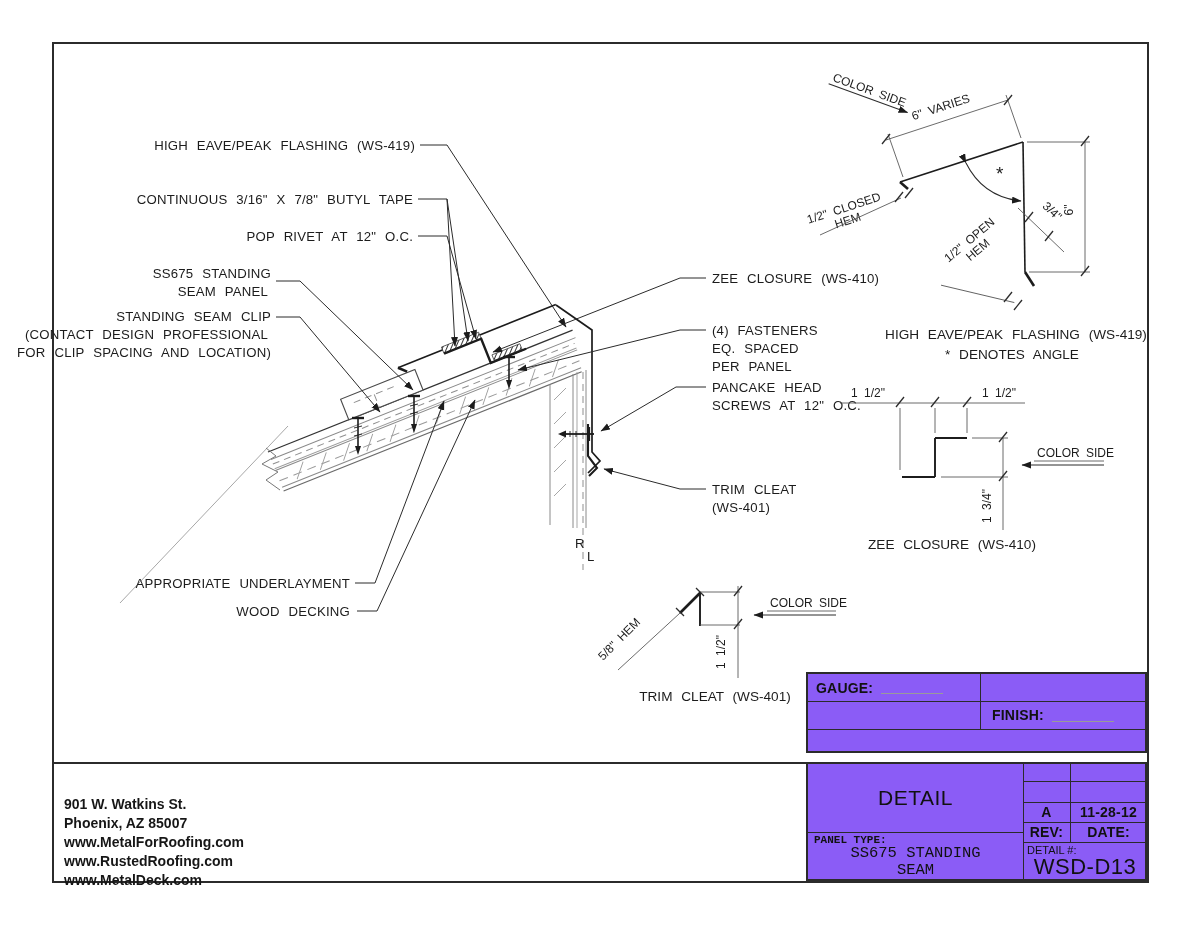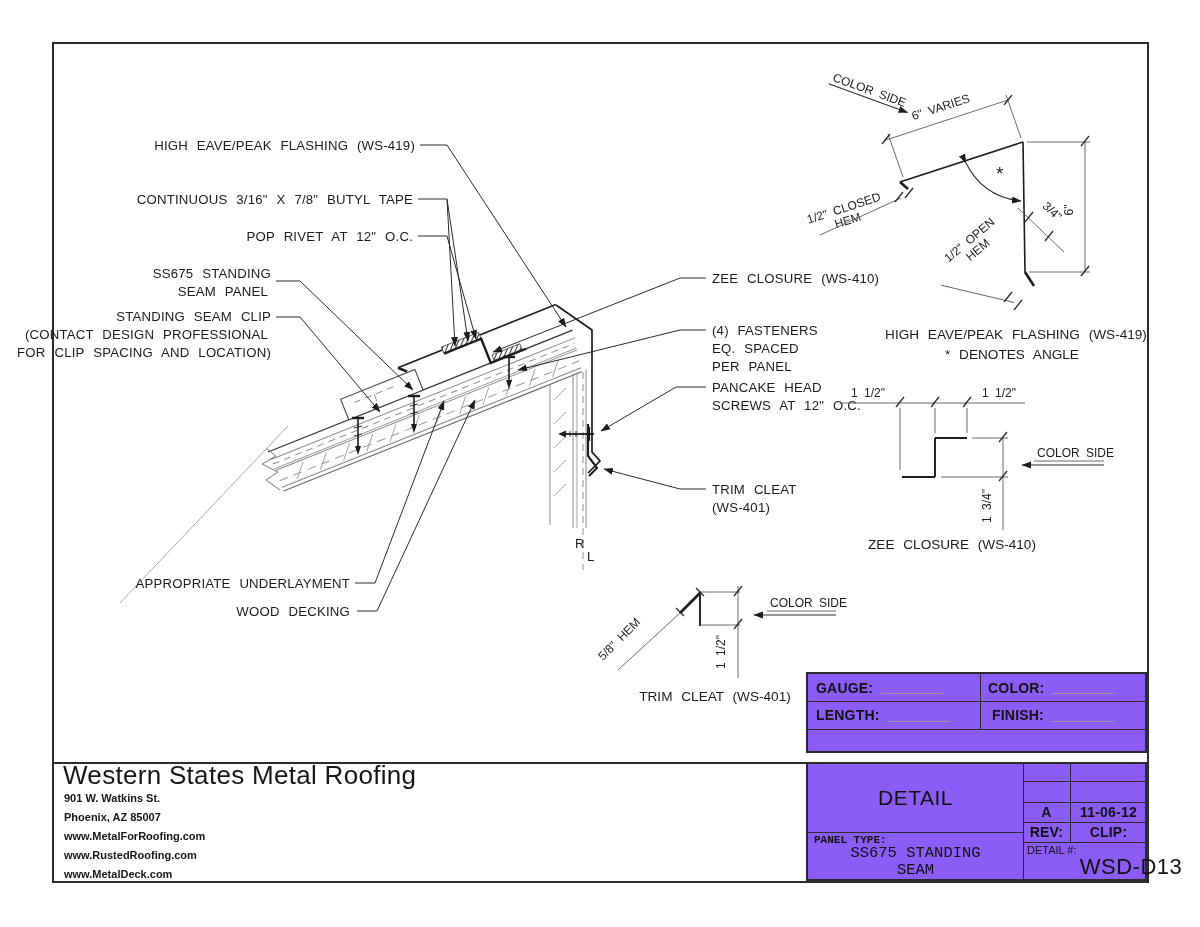--- a/index.html
+++ b/index.html
@@ -19,21 +19,21 @@
   .tick{stroke:#2b2b2b;stroke-width:1.3;}
   .dash1{stroke:#999;stroke-width:1;stroke-dasharray:9 6;fill:none;}
   .dash2{stroke:#8f8f8f;stroke-width:1;stroke-dasharray:7 5;fill:none;}
   
   .tb{position:absolute;box-sizing:border-box;border:2px solid #2b2b2b;background:#8b5cf6;}
   .cell{position:absolute;box-sizing:border-box;display:flex;align-items:center;
         font-size:14px;font-weight:bold;letter-spacing:.2px;padding-left:8px;}
   .blank{display:inline-block;border-bottom:1.5px solid #9a9a9a;height:12px;margin-left:8px;}
   .center{justify-content:center;padding-left:0;text-align:center;}
   #companyName{position:absolute;left:63px;top:760px;font-size:26px;letter-spacing:.3px;color:#161616;}
-  .addr{position:absolute;font-size:11px;font-weight:bold;line-height:19px;color:#161616;}
+  .addr{position:absolute;font-size:14px;font-weight:bold;line-height:19px;color:#161616;margin-top:6px;}
 </style>
 </head>
 <body>
 
 <div id="sheet">
   <div id="border"></div>
 
   <svg width="1200" height="927" viewBox="0 0 1200 927">
     <defs>
       <marker id="arr" markerUnits="userSpaceOnUse" markerWidth="10" markerHeight="8" refX="9" refY="3.5" orient="auto">
@@ -267,28 +267,20 @@
   </svg>
 
   <div class="tb" style="left:806px;top:672px;width:341px;height:81px;">
     <div style="position:absolute;left:0;top:27px;width:100%;border-top:1.5px solid #2b2b2b;"></div>
     <div style="position:absolute;left:0;top:55px;width:100%;border-top:1.5px solid #2b2b2b;"></div>
     <div style="position:absolute;left:172px;top:0;height:55px;border-left:1.5px solid #2b2b2b;"></div>
     <div class="cell" style="left:0;top:0;width:172px;height:27px;">
         <span>GAUGE:</span>
         <span class="blank" style="width:62px"></span>
       </div>
-    <div class="cell" style="left:172px;top:0;width:169px;height:27px;">
-        <span>COLOR:</span>
-        <span class="blank" style="width:62px"></span>
-      </div>
-    <div class="cell" style="left:0;top:27px;width:172px;height:28px;">
-        <span>LENGTH:</span>
-        <span class="blank" style="width:62px"></span>
-      </div>
     <div class="cell" style="left:176px;top:27px;width:169px;height:28px;">
         <span>FINISH:</span>
         <span class="blank" style="width:62px"></span>
       </div>
   </div>
 
   <div class="tb" style="left:806px;top:762px;width:341px;height:119px;">
 
     <div style="position:absolute;left:0;top:0;width:215px;height:68px;border-right:1.5px solid #2b2b2b;border-bottom:1.5px solid #2b2b2b;display:flex;flex-direction:column;align-items:center;justify-content:center;font-size:21px;letter-spacing:.5px;">
       <div>DETAIL</div>
@@ -304,35 +296,34 @@
     <div style="position:absolute;left:215px;top:0;width:124px;height:116px;">
       <div style="position:absolute;left:0;top:17px;width:100%;border-top:1.5px solid #2b2b2b;"></div>
       <div style="position:absolute;left:0;top:38px;width:100%;border-top:1.5px solid #2b2b2b;"></div>
       <div style="position:absolute;left:0;top:58px;width:100%;border-top:1.5px solid #2b2b2b;"></div>
       <div style="position:absolute;left:0;top:78px;width:100%;border-top:1.5px solid #2b2b2b;"></div>
       <div style="position:absolute;left:47px;top:0;height:78px;border-left:1.5px solid #2b2b2b;"></div>
       <div class="cell center" style="left:0;top:38px;width:47px;height:20px;font-size:14px;">
           <span>A</span>
         </div>
       <div class="cell center" style="left:47px;top:38px;width:77px;height:20px;font-size:14px;">
-          <span>11-06-12</span>
+          <span>11-28-12</span>
         </div>
       <div class="cell center" style="left:0;top:58px;width:47px;height:20px;font-size:14px;">
           <span>REV:</span>
         </div>
       <div class="cell center" style="left:47px;top:58px;width:77px;height:20px;font-size:14px;">
-          <span>CLIP:</span>
+          <span>DATE:</span>
         </div>
       <div style="position:absolute;left:4px;top:80px;font-size:11px;font-weight:normal;">DETAIL #:</div>
-      <div style="position:absolute;left:0;top:90px;width:100%;text-align:center;font-size:22px;letter-spacing:.5px;padding-left:46px;">WSD-D13</div>
+      <div style="position:absolute;left:0;top:90px;width:100%;text-align:center;font-size:22px;letter-spacing:.5px;">WSD-D13</div>
     </div>
   </div>
 
   <div style="position:absolute;left:52px;top:762px;width:754px;border-top:2px solid #2b2b2b;"></div>
-  <div id="companyName">Western States Metal Roofing</div>
   <div class="addr" style="left:64px;top:789px;">
     <div>901 W. Watkins St.</div>
     <div>Phoenix, AZ 85007</div>
     <div>www.MetalForRoofing.com</div>
     <div>www.RustedRoofing.com</div>
     <div>www.MetalDeck.com</div>
   </div>
 </div>
 
 </body></html>

